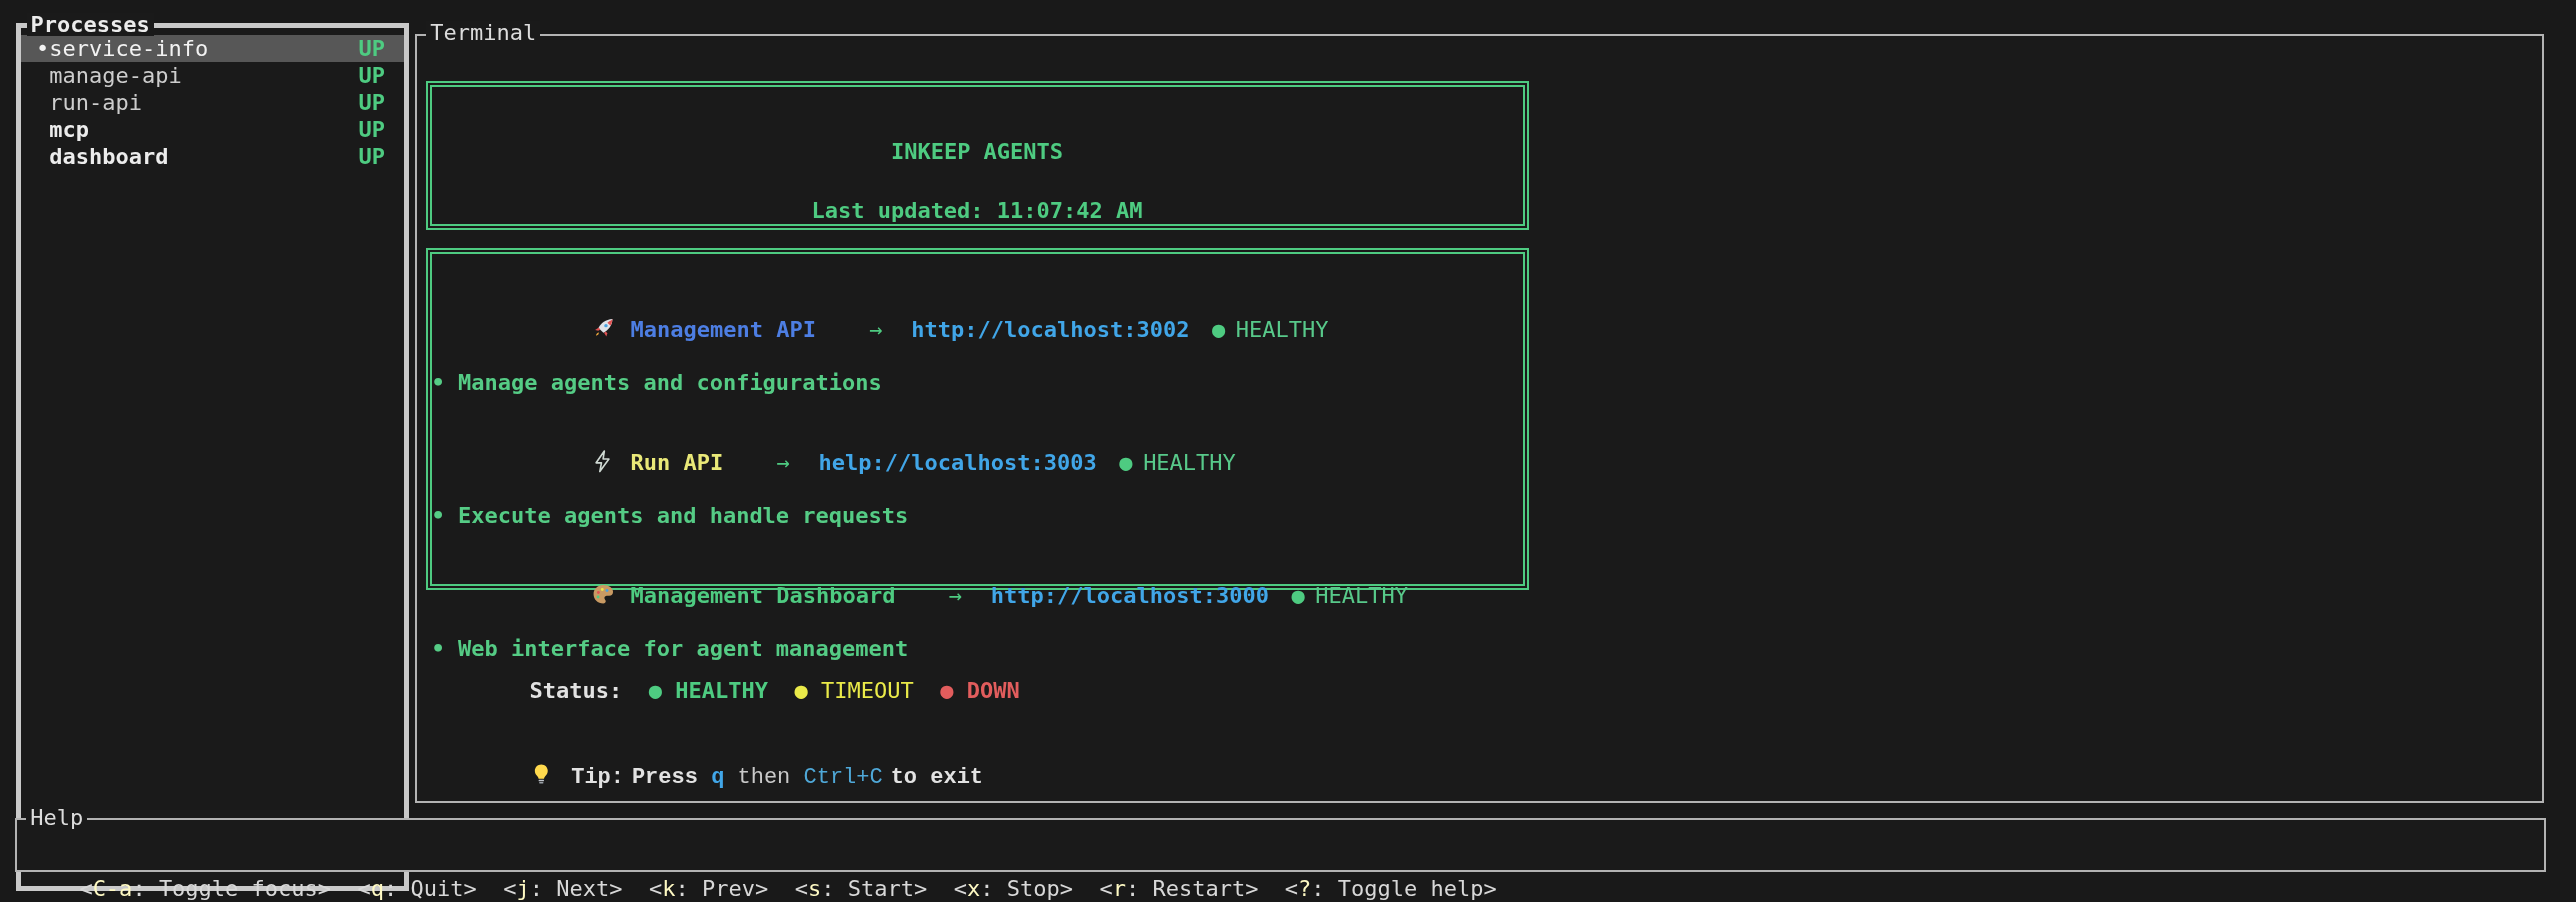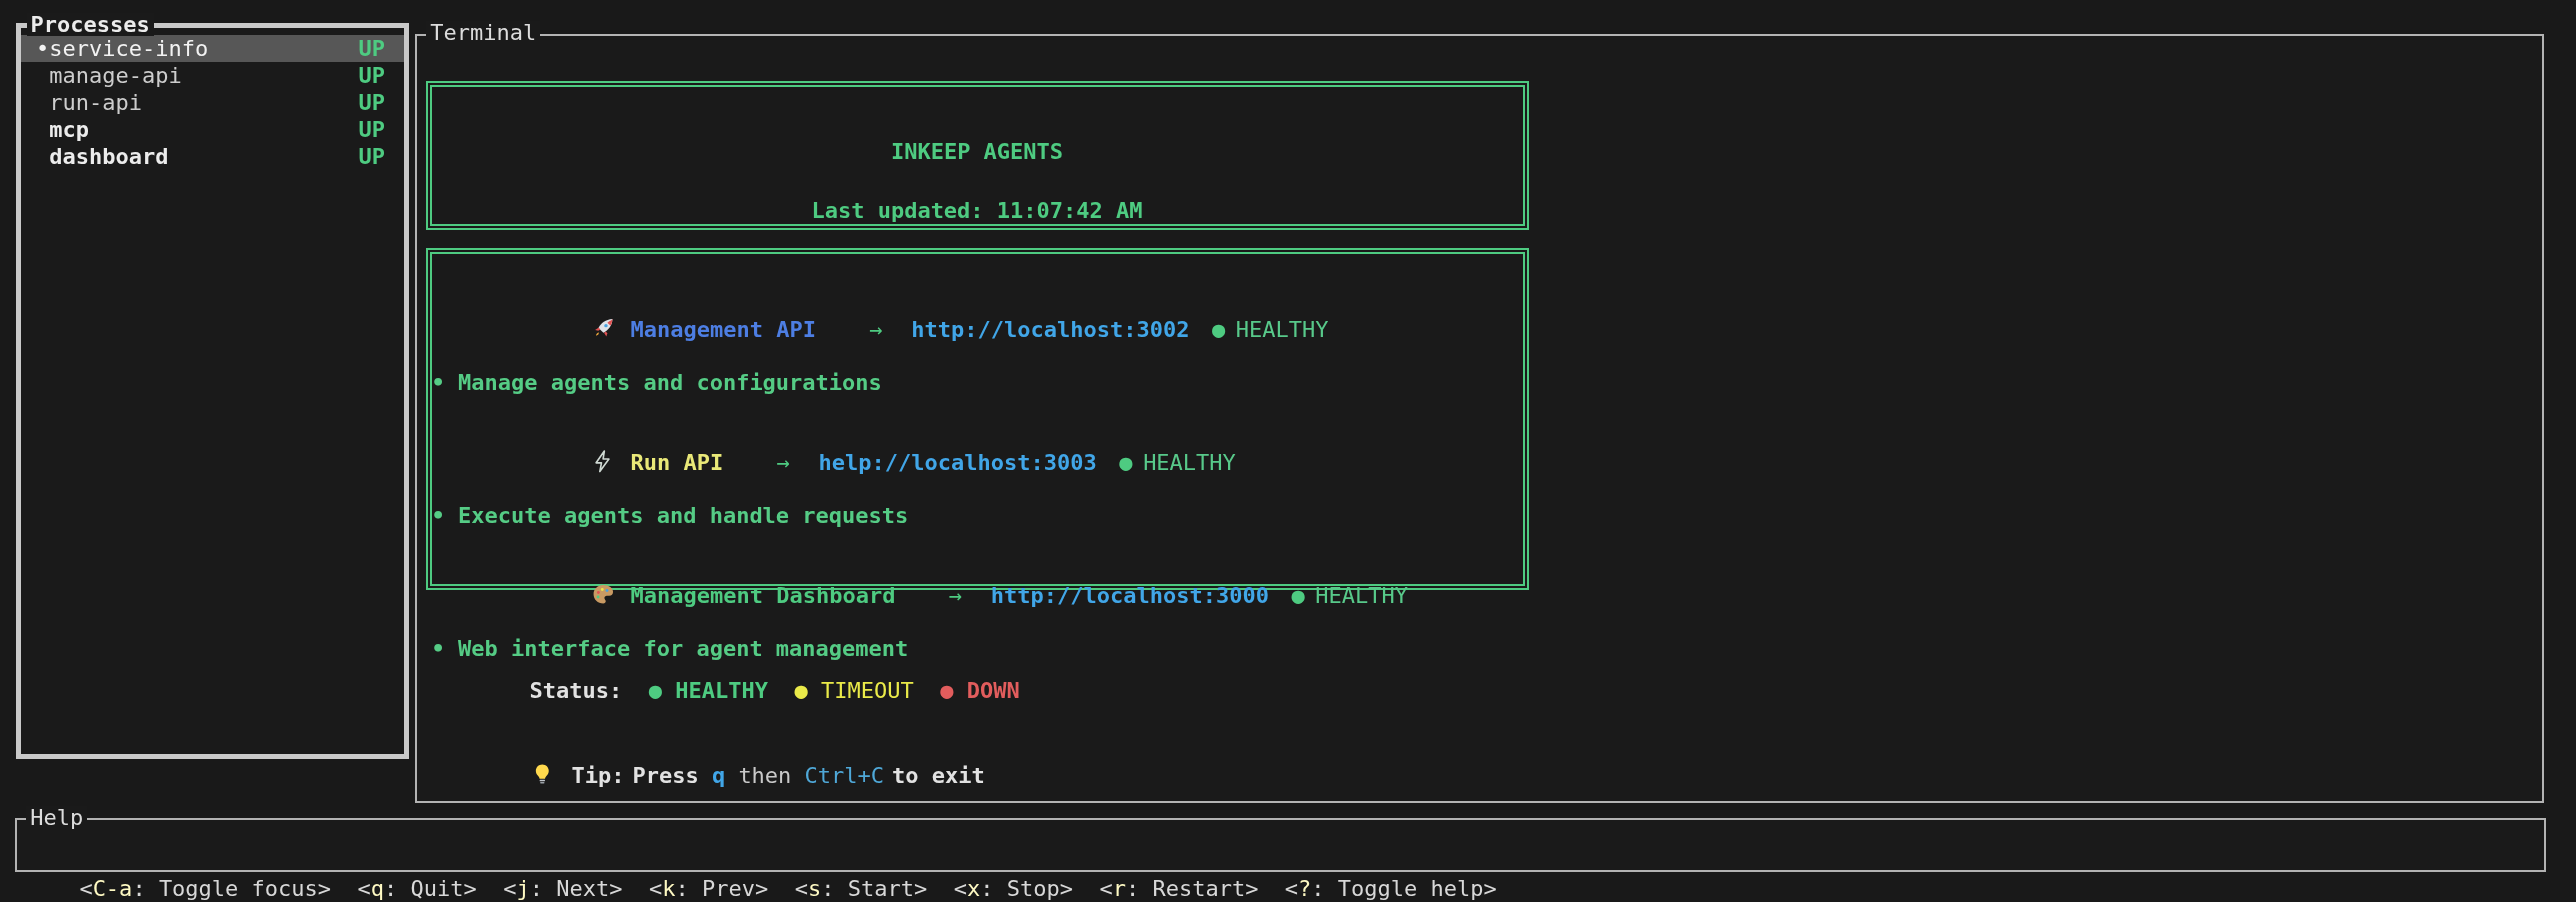--- a/index.html
+++ b/index.html
@@ -11,21 +11,21 @@
   }
   .panel { position:absolute; background:#1a1a1a; }
   .panel-title {
     position:absolute; top:-15px; left:9.4px;
     background:#1a1a1a; padding:0 3.8px; line-height:23px;
     color:#dcdcdc; white-space:pre; z-index:2;
   }
 
   
   .processes {
-    left:16px; top:23px; width:393px; height:736px;
+    left:16px; top:23px; width:393px; height:868px;
     border:5.7px solid #c9c9c9;
   }
   .processes .panel-title { left:5.7px; color:#ececec; font-weight:bold; }
   .proc-list { padding-top:6.6px; }
   .proc-row {
     display:flex; align-items:center; height:27px;
     padding:0 19px 0 15px; white-space:pre;
   }
   .proc-row.selected { background:#575757; }
   .proc-prefix { display:inline-block; width:13.2px; color:#f2f2f2; }
@@ -69,21 +69,21 @@
   .legend-label { color:#e2e2e2; font-weight:bold; }
   .legend-item { margin-left:2ch; }
   .legend-item .dot { margin-right:1ch; }
   .d-green  { color:#4ecb81; }
   .d-yellow { color:#eaea49; }
   .d-red    { color:#e25d5d; }
   .t-green  { color:#4ecb81; font-weight:bold; }
   .t-yellow { color:#eaea49; font-weight:normal; }
   .t-red    { color:#e25d5d; font-weight:bold; }
 
-  .tip { margin-top:4.7px; margin-left:24.6px; line-height:26.4px; white-space:pre; }
+  .tip { margin-top:4.7px; margin-left:24.6px; line-height:26.4px; white-space:pre;font-family:Liberation Mono, monospace; }
   .tip .svc-icon { margin-right:9.4px; }
   .tip-strong { color:#e2e2e2; font-weight:bold; margin-left:0.6ch; }
   .tip-dim { color:#c9c9c9; margin-left:1ch; }
   .tip-key1 { color:#41a6e8; font-weight:bold; margin-left:1ch; }
   .tip-key2 { color:#4fa8d8; margin-left:1ch; }
 
   
   .help {
     left:15px; top:818px; width:2531px; height:54px;
     border:2.8px solid #b3b3b3;

